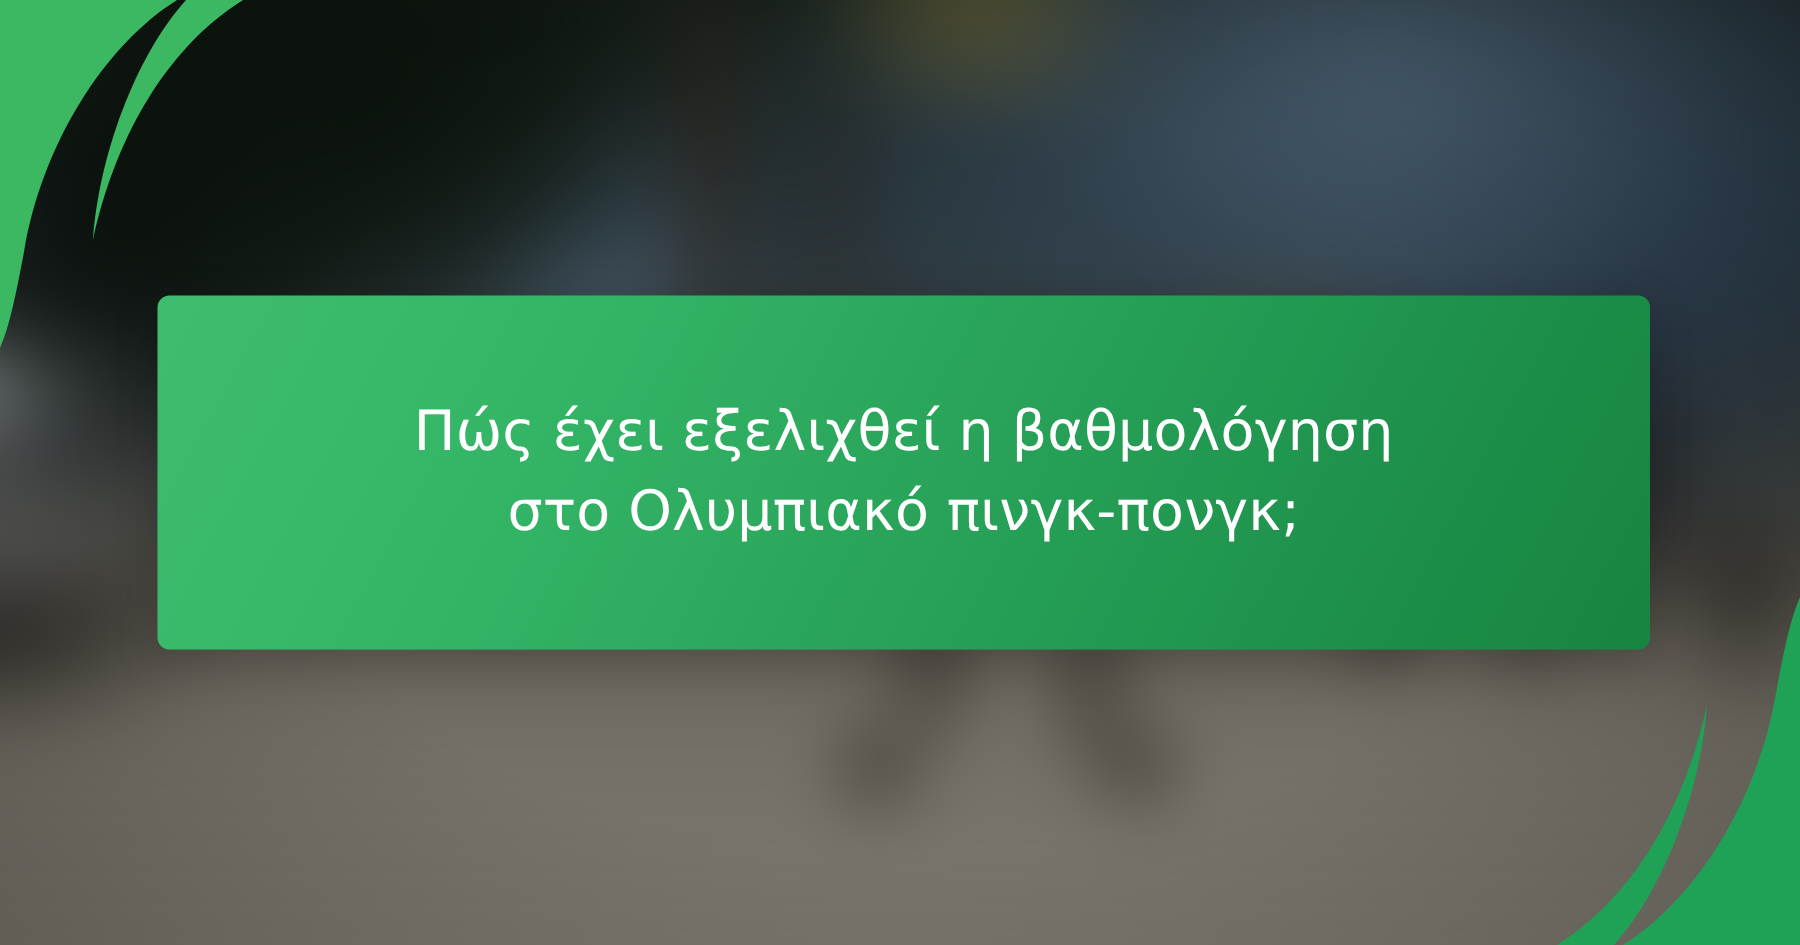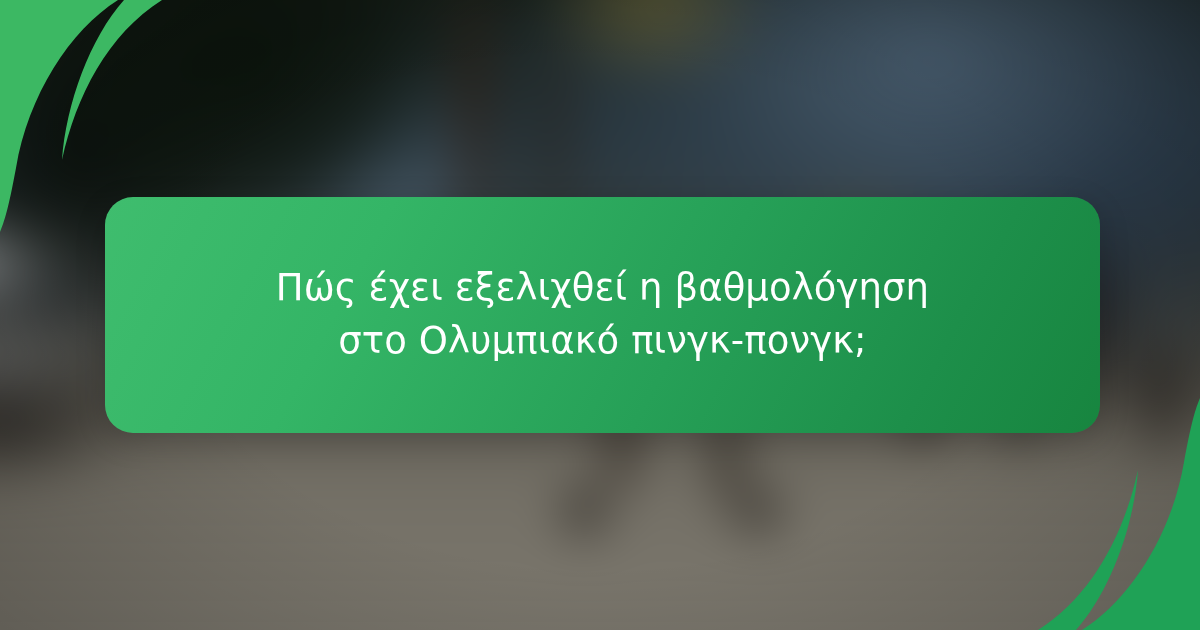--- a/index.html
+++ b/index.html
@@ -75,21 +75,21 @@
   .leaf-tl { top: 0; left: 0; }
   .leaf-br { bottom: 0; right: 0; }
 
   
   .card {
     position: absolute;
     left: 105px;
     top: 197px;
     width: 995px;
     height: 236px;
-    border-radius: 28px;
+    border-radius: 8px;
     background: linear-gradient(118deg, #3fbd6e 0%, #34b566 26%, #26a057 58%, #1d8f4a 82%, #17853f 100%);
     display: flex;
     align-items: center;
     justify-content: center;
     box-shadow: 0 8px 30px rgba(0,0,0,0.18);
   }
 
   .card-title {
     margin: 0;
     padding: 0 70px;

